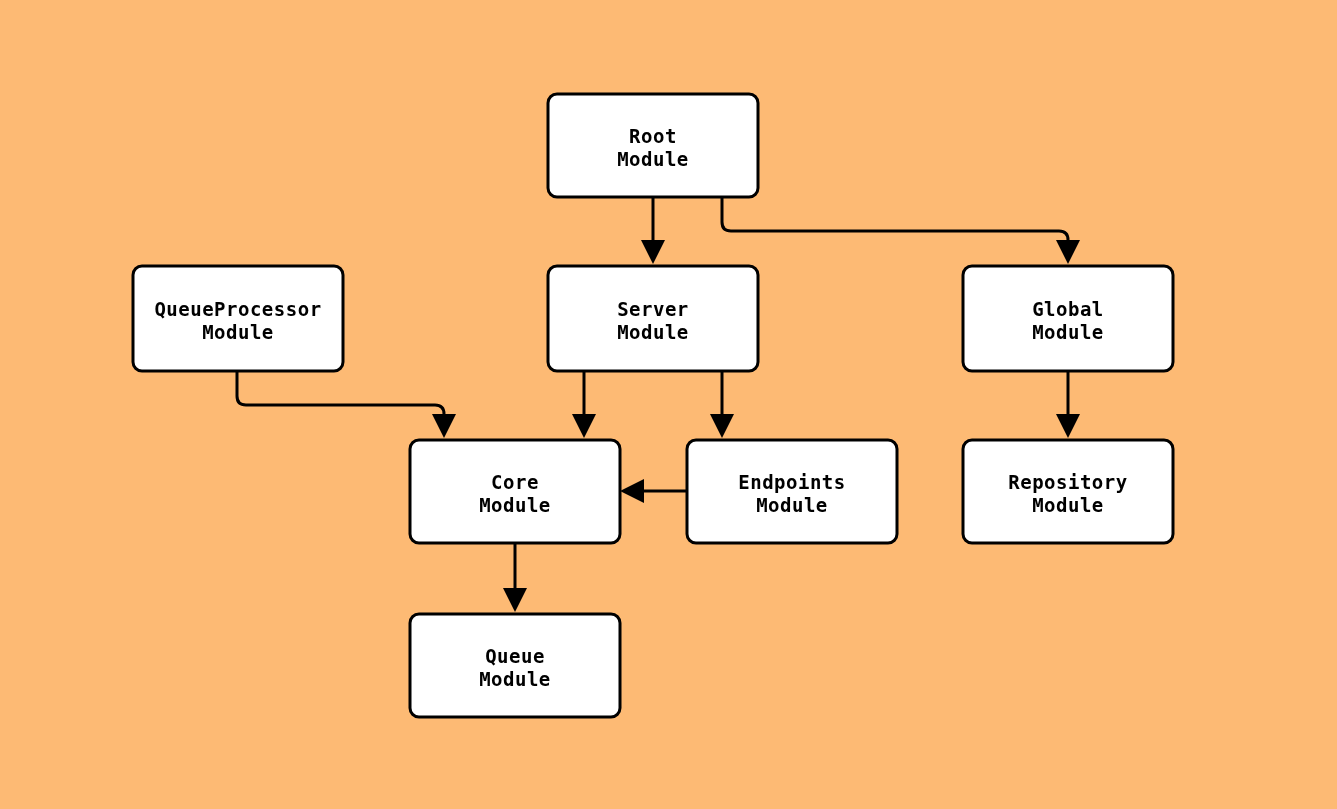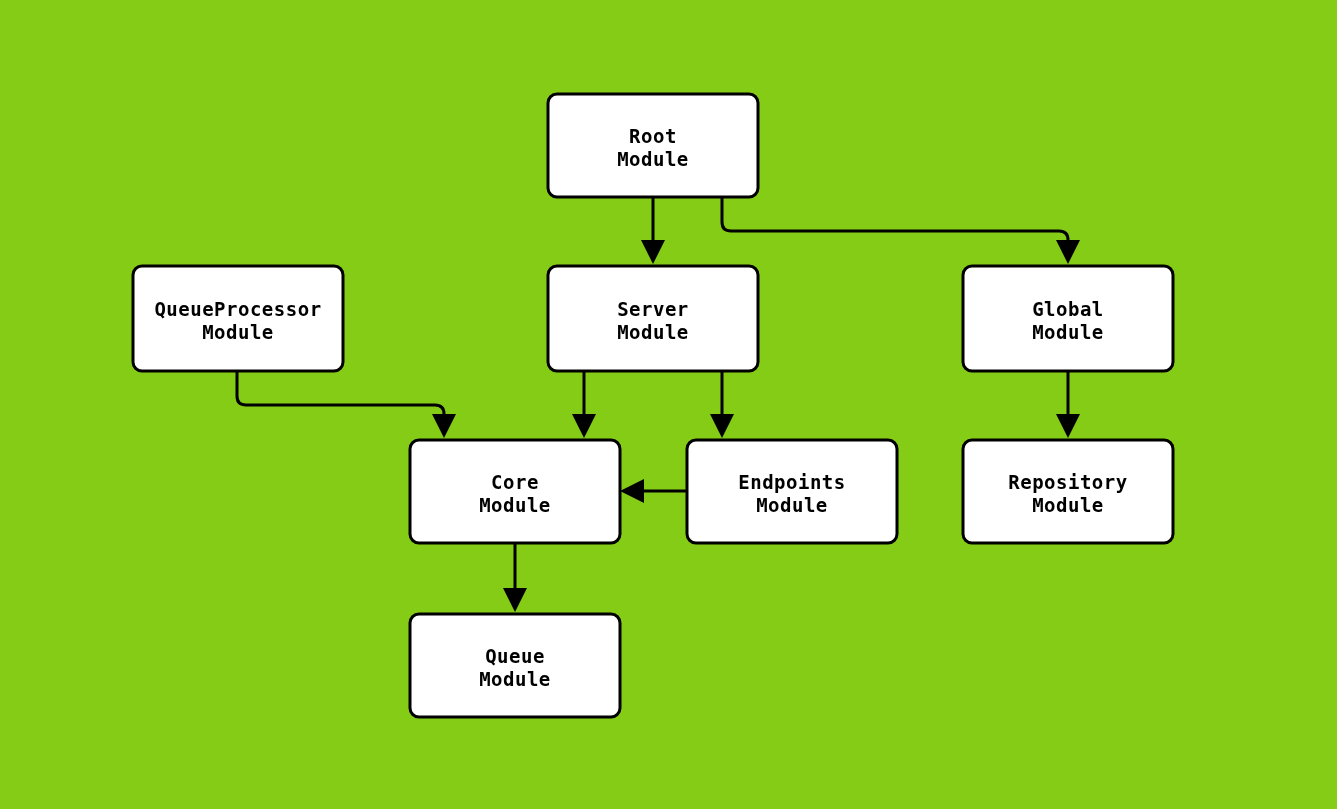--- a/index.html
+++ b/index.html
@@ -10,21 +10,21 @@
   body {
     width: 1337px;
     height: 809px;
     font-family: "DejaVu Sans Mono", "Liberation Mono", monospace;
     overflow: hidden;
   }
   #diagram-root {
     position: relative;
     width: 1337px;
     height: 809px;
-    background: #84cc16;
+    background: #fdba74;
   }
   svg.diagram-canvas {
     position: absolute;
     top: 0;
     left: 0;
     width: 1337px;
     height: 809px;
     display: block;
   }
   .node-box {

